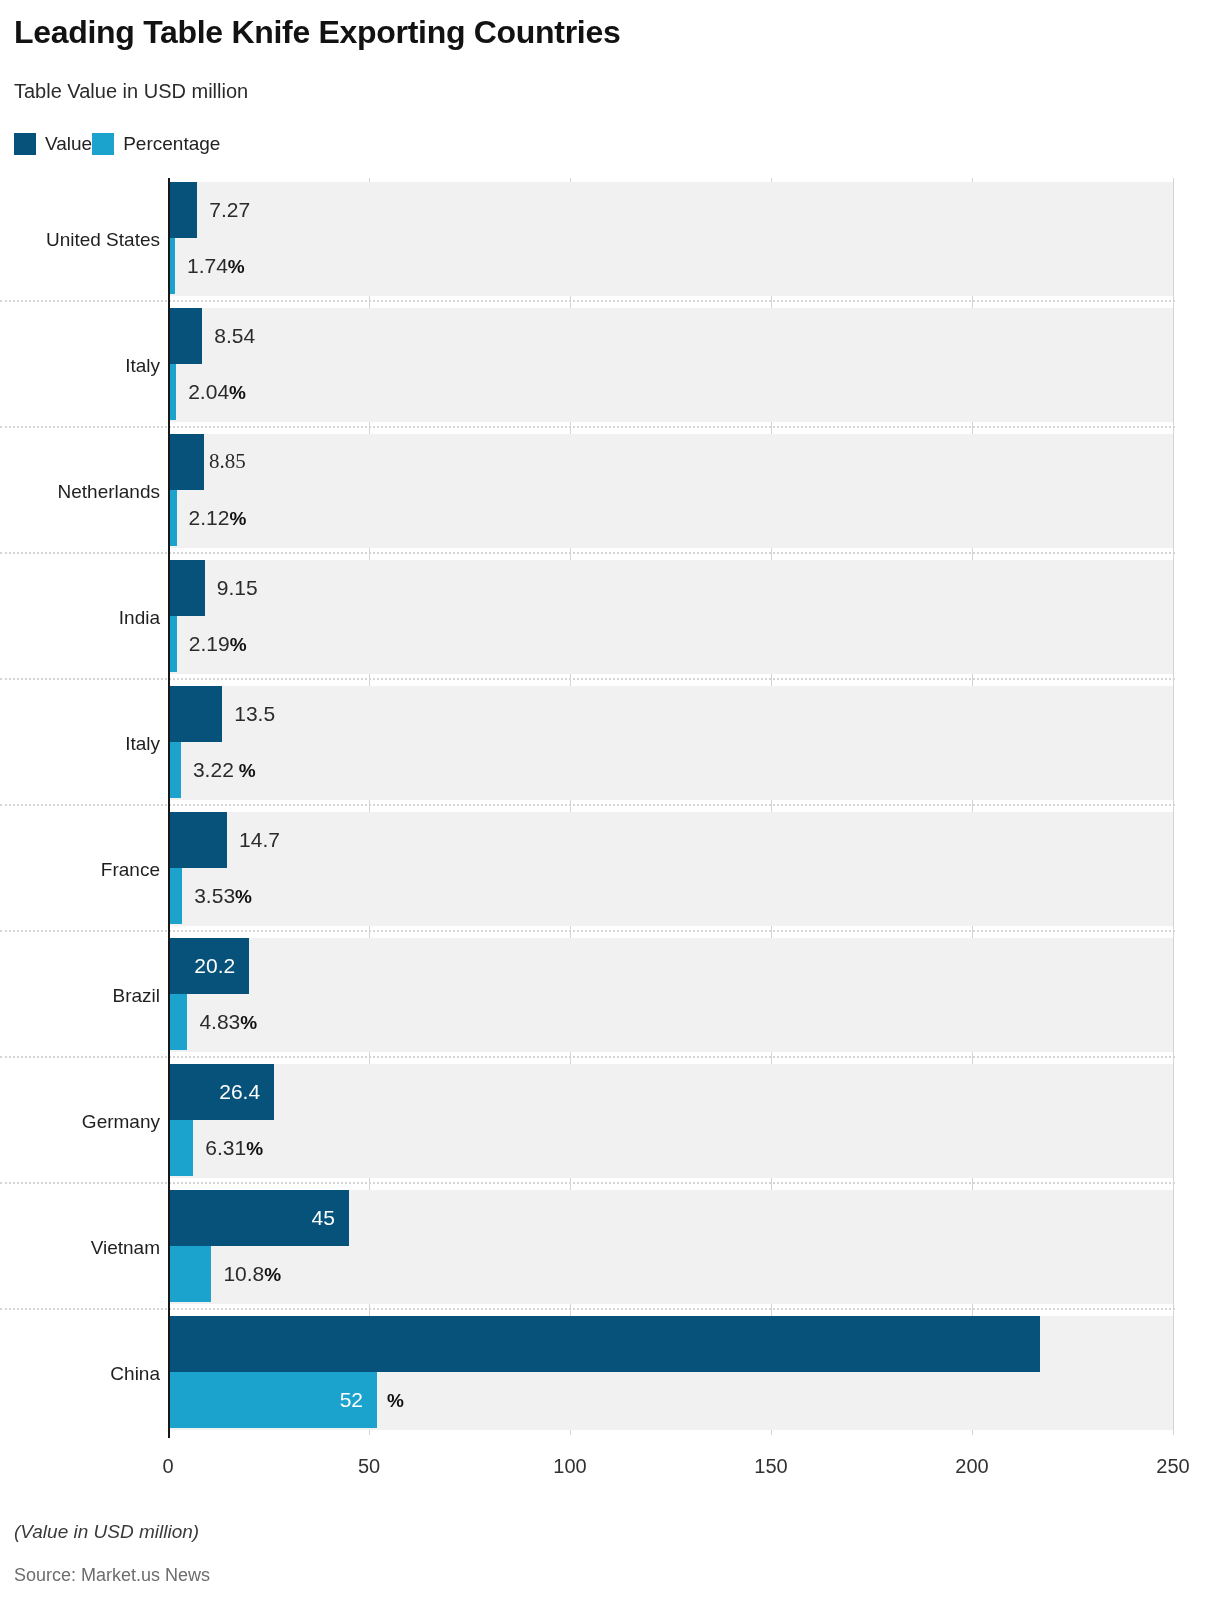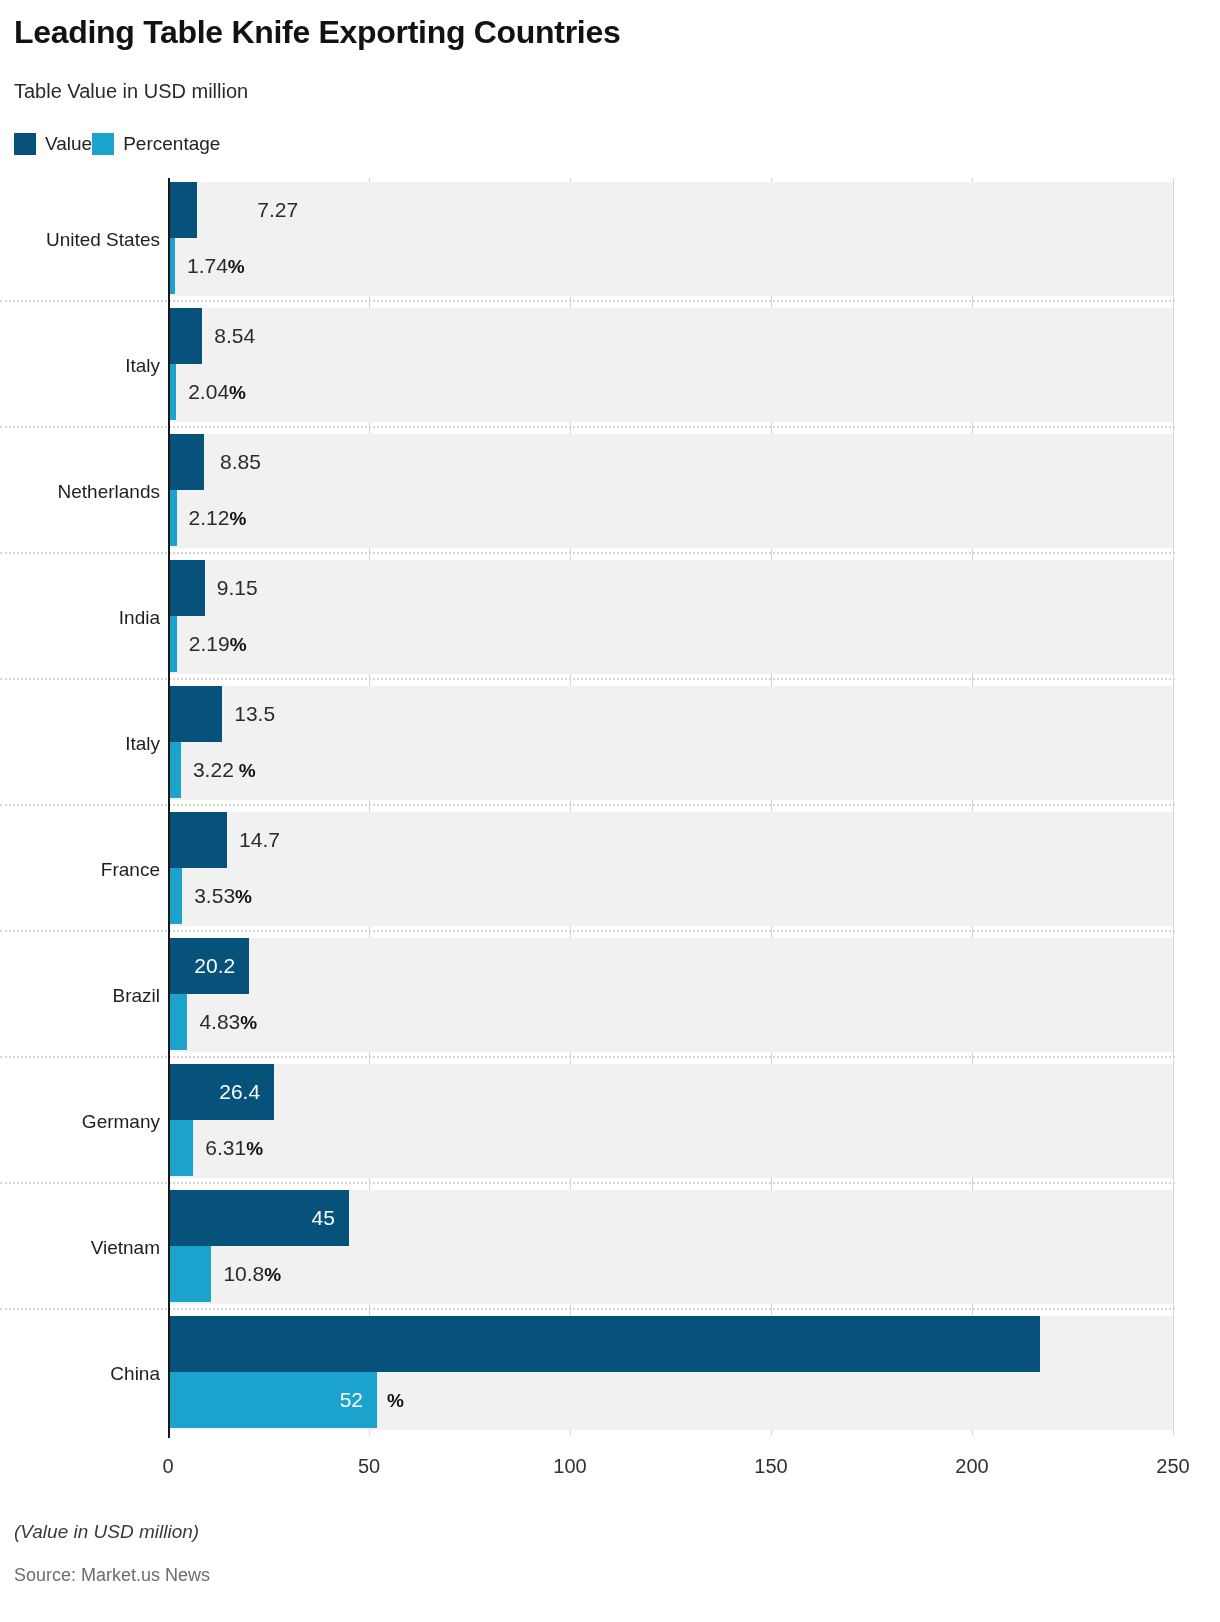--- a/index.html
+++ b/index.html
@@ -196,39 +196,39 @@
       <div class="gridline" style="left: 771px;"></div>
       <div class="gridline" style="left: 972px;"></div>
       <div class="gridline" style="left: 1173px;"></div>
     </div>
   <div id="rows">
       <div class="separator" style="top: 122px;"></div>
       <div class="row" style="top: 0px; height: 126px;">
         <div class="row-band" style="top: 4px; height: 114px;"></div>
         <div class="cat-label" style="top: 52px;">United States</div>
         <div class="bar value" style="top: 4px; width: 29.2254px; height: 56px; background: rgb(7, 82, 122);"></div>
-        <div class="bar-label" style="top: 21px; left: 209.225px; margin-left: 48px;">7.27</div>
+        <div class="bar-label" style="top: 21px; left: 209.225px;">7.27</div>
         <div class="bar pct" style="top: 60px; width: 6.9948px; height: 56px; background: rgb(27, 163, 206);"></div>
         <div class="bar-label" style="top: 77px; left: 186.995px;"><span>1.74</span><span class="pct-sign">%</span></div>
       </div>
       <div class="separator" style="top: 248px;"></div>
       <div class="row" style="top: 126px; height: 126px;">
         <div class="row-band" style="top: 4px; height: 114px;"></div>
         <div class="cat-label" style="top: 52px;">Italy</div>
         <div class="bar value" style="top: 4px; width: 34.3308px; height: 56px; background: rgb(7, 82, 122);"></div>
         <div class="bar-label" style="top: 21px; left: 214.331px;">8.54</div>
         <div class="bar pct" style="top: 60px; width: 8.2008px; height: 56px; background: rgb(27, 163, 206);"></div>
         <div class="bar-label" style="top: 77px; left: 188.201px;"><span>2.04</span><span class="pct-sign">%</span></div>
       </div>
       <div class="separator" style="top: 374px;"></div>
       <div class="row" style="top: 252px; height: 126px;">
         <div class="row-band" style="top: 4px; height: 114px;"></div>
         <div class="cat-label" style="top: 52px;">Netherlands</div>
         <div class="bar value" style="top: 4px; width: 35.577px; height: 56px; background: rgb(7, 82, 122);"></div>
-        <div class="bar-label" style="top: 21px; left: 220px;">8.85</div>
+        <div class="bar-label" style="top: 21px; left: 209px; font-family: Liberation Serif, serif;">8.85</div>
         <div class="bar pct" style="top: 60px; width: 8.5224px; height: 56px; background: rgb(27, 163, 206);"></div>
         <div class="bar-label" style="top: 77px; left: 188.522px; text-align: right;"><span>2.12</span><span class="pct-sign">%</span></div>
       </div>
       <div class="separator" style="top: 500px;"></div>
       <div class="row" style="top: 378px; height: 126px;">
         <div class="row-band" style="top: 4px; height: 114px;"></div>
         <div class="cat-label" style="top: 52px;">India</div>
         <div class="bar value" style="top: 4px; width: 36.783px; height: 56px; background: rgb(7, 82, 122);"></div>
         <div class="bar-label" style="top: 21px; left: 216.783px;">9.15</div>
         <div class="bar pct" style="top: 60px; width: 8.8038px; height: 56px; background: rgb(27, 163, 206);"></div>

